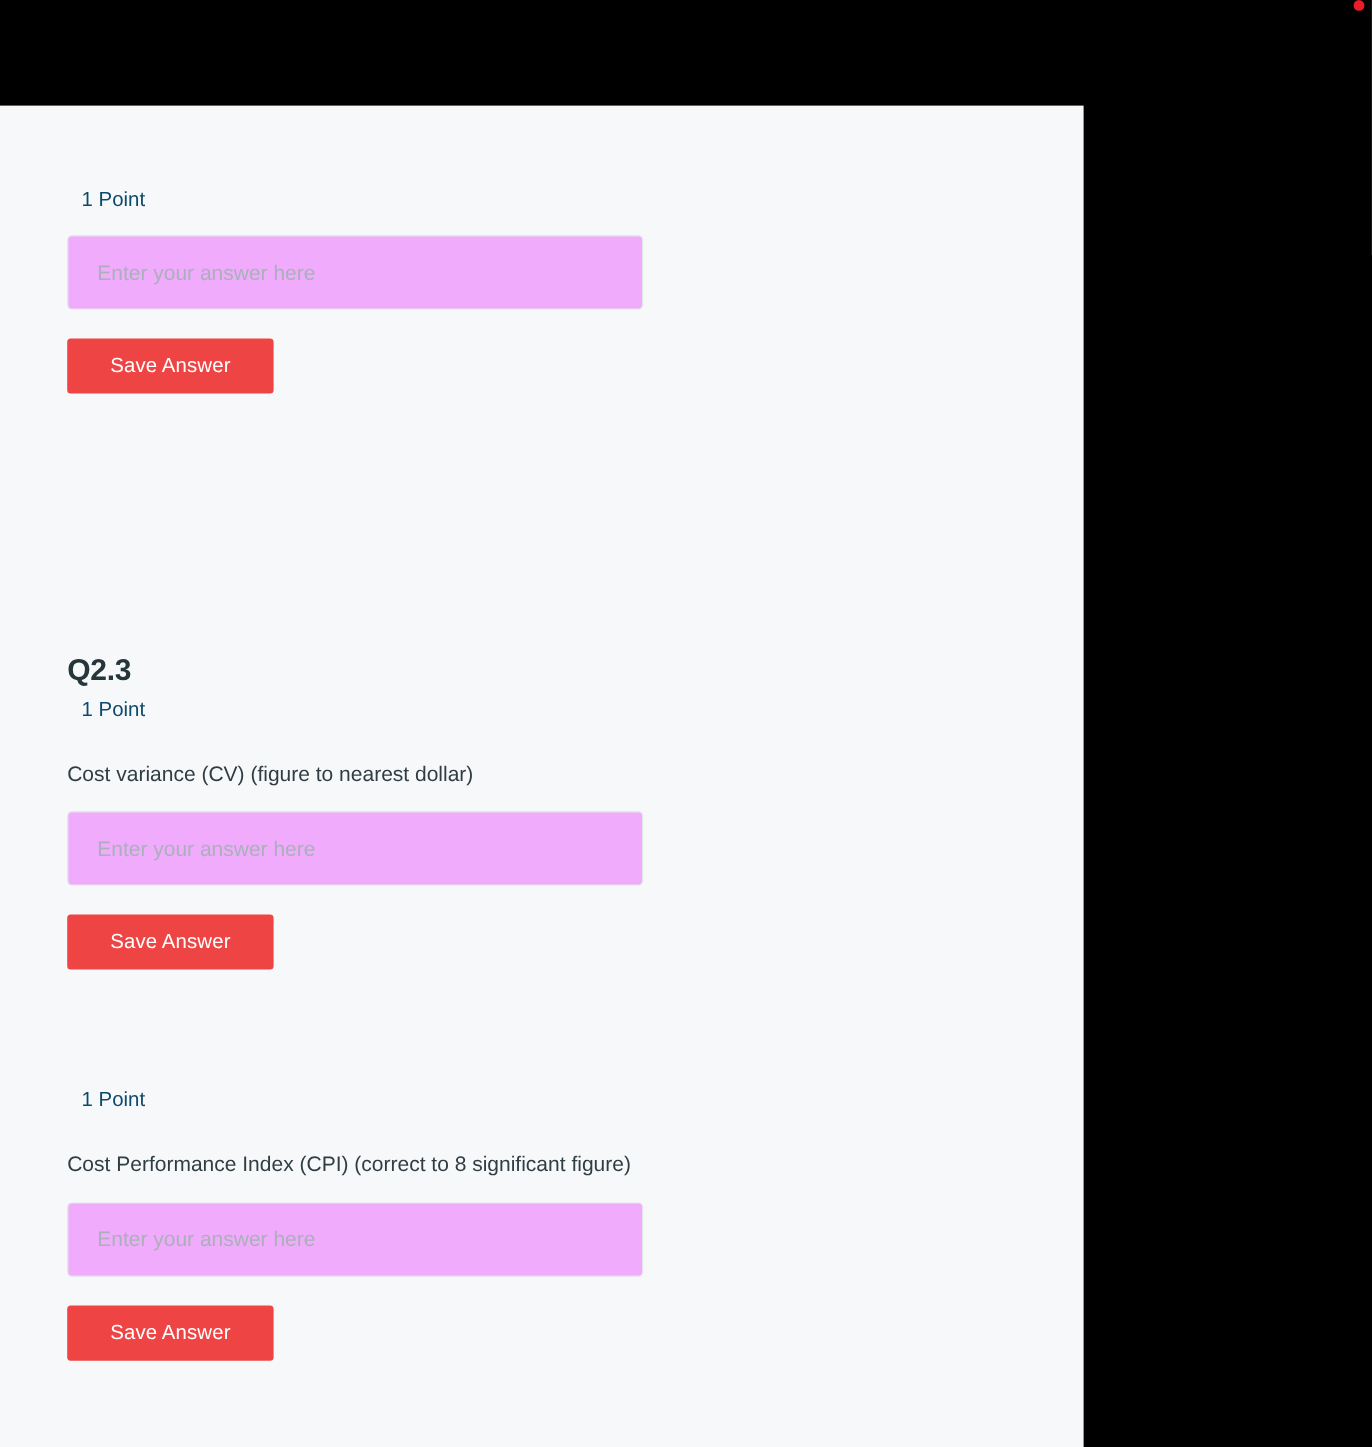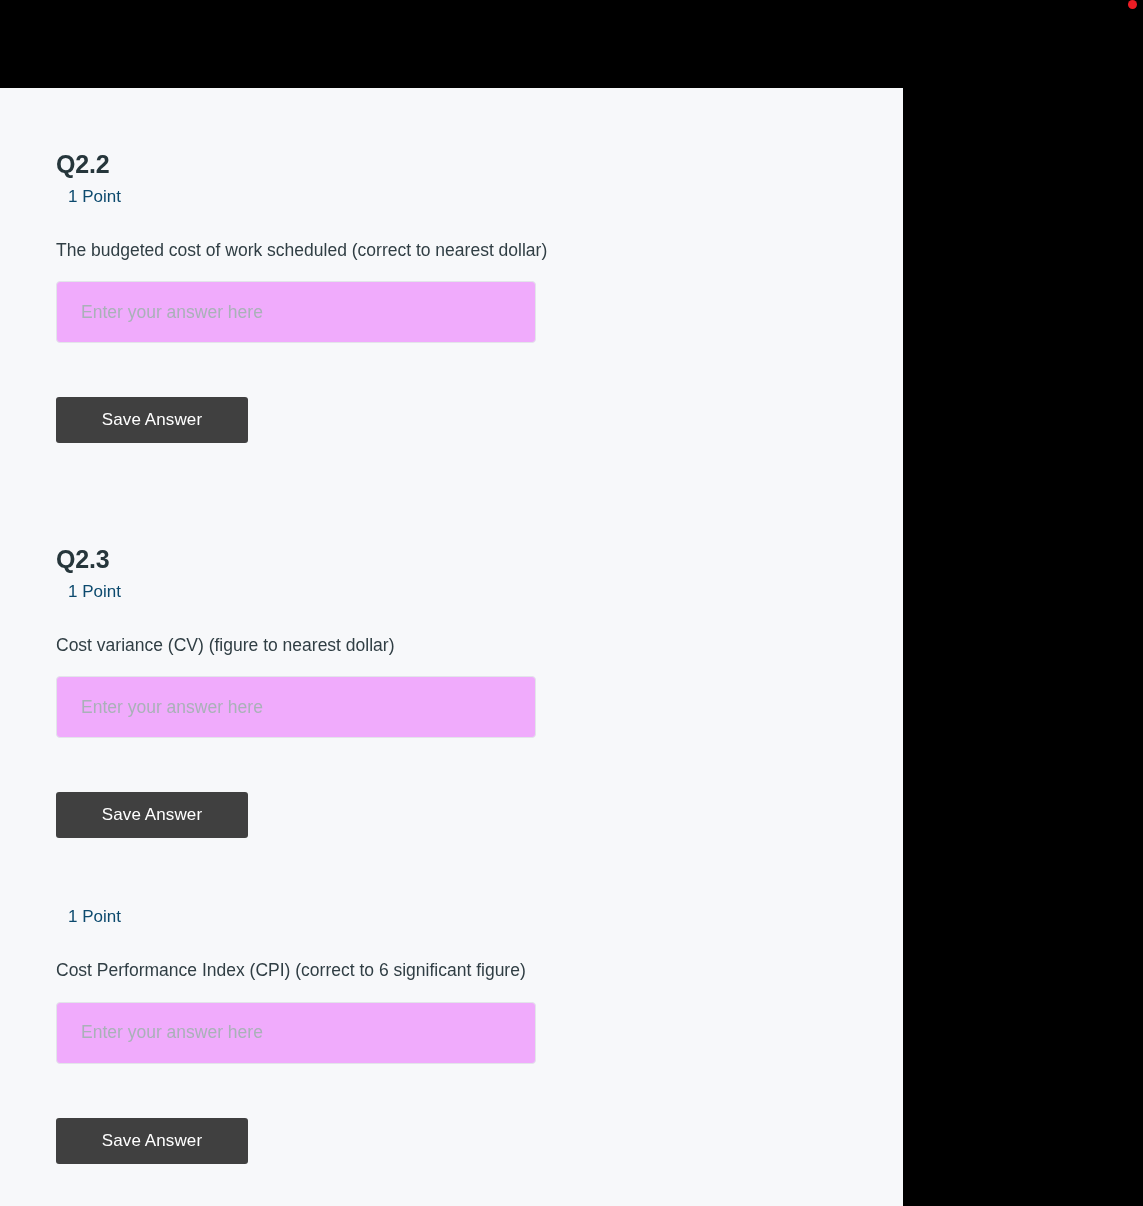--- a/index.html
+++ b/index.html
@@ -94,24 +94,24 @@
     outline: none;
   }
   .answer-input::placeholder {
     color: #A9B1B8;
     font-size: 17.5px;
   }
 
   .save-button {
     display: block;
     box-sizing: border-box;
-    margin: 54px 0 0 0;
-    width: 192px;
+    margin: 24px 0 0 0;
+    width: 172px;
     height: 46px;
-    background: #404040;
+    background: #ef4444;
     border: none;
     border-radius: 3px;
     color: #FFFFFF;
     font-family: "Liberation Sans", sans-serif;
     font-size: 17px;
     font-weight: normal;
     letter-spacing: 0.1px;
     cursor: pointer;
     text-align: center;
     line-height: 46px;
@@ -121,35 +121,33 @@
 </head>
 <body>
 
 <div id="viewport-backdrop"></div>
 
 <div id="cursor-dot"></div>
 
 <div id="page-panel">
 
   <section class="question-block" id="block-0" style="top: 62px;">
-    <h2 class="q-title">Q2.2</h2>
     <div class="q-points">1 Point</div>
-    <p class="q-prompt">The budgeted cost of work scheduled (correct to nearest dollar)</p>
     <input class="answer-input" type="text" placeholder="Enter your answer here" value="" style="">
     <button class="save-button">Save Answer</button>
   </section>
 
   <section class="question-block" id="block-1" style="top: 457px;">
     <h2 class="q-title">Q2.3</h2>
     <div class="q-points">1 Point</div>
     <p class="q-prompt">Cost variance (CV) (figure to nearest dollar)</p>
     <input class="answer-input" type="text" placeholder="Enter your answer here" value="" style="">
     <button class="save-button">Save Answer</button>
   </section>
 
   <section class="question-block" id="block-2" style="top: 812px;">
     <div class="q-points">1 Point</div>
-    <p class="q-prompt">Cost Performance Index (CPI) (correct to 6 significant figure)</p>
+    <p class="q-prompt">Cost Performance Index (CPI) (correct to 8 significant figure)</p>
     <input class="answer-input" type="text" placeholder="Enter your answer here" value="" style="">
     <button class="save-button">Save Answer</button>
   </section>
 
 </div>
 
 </body></html>

